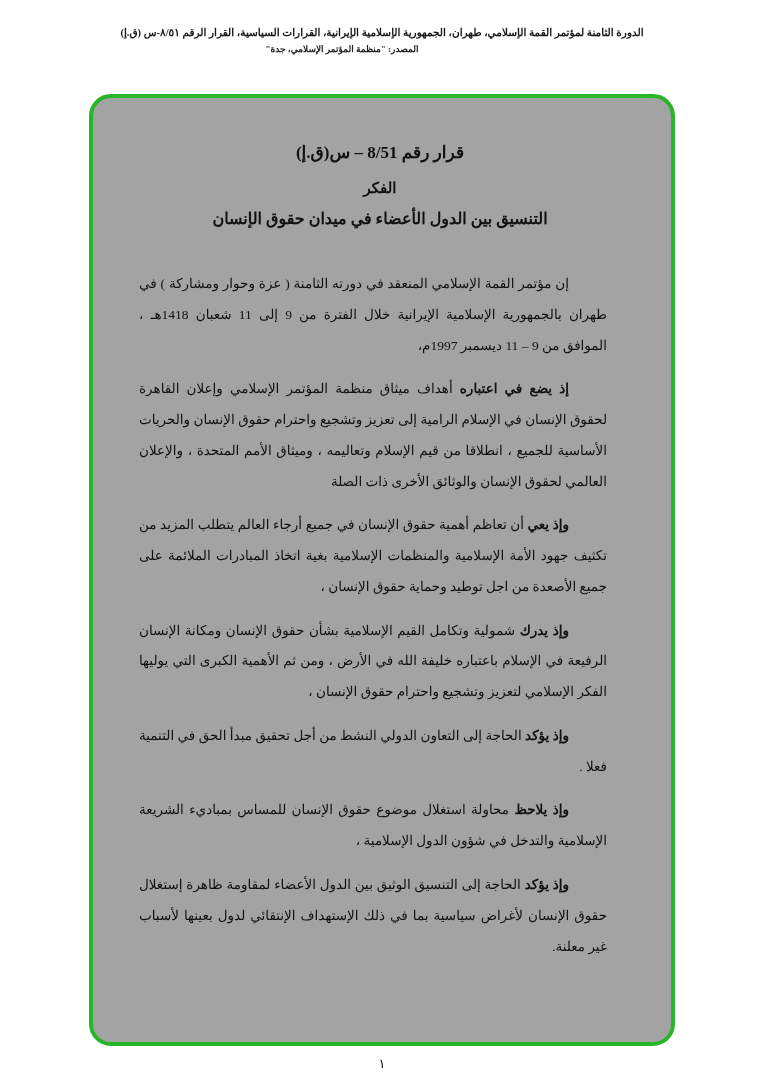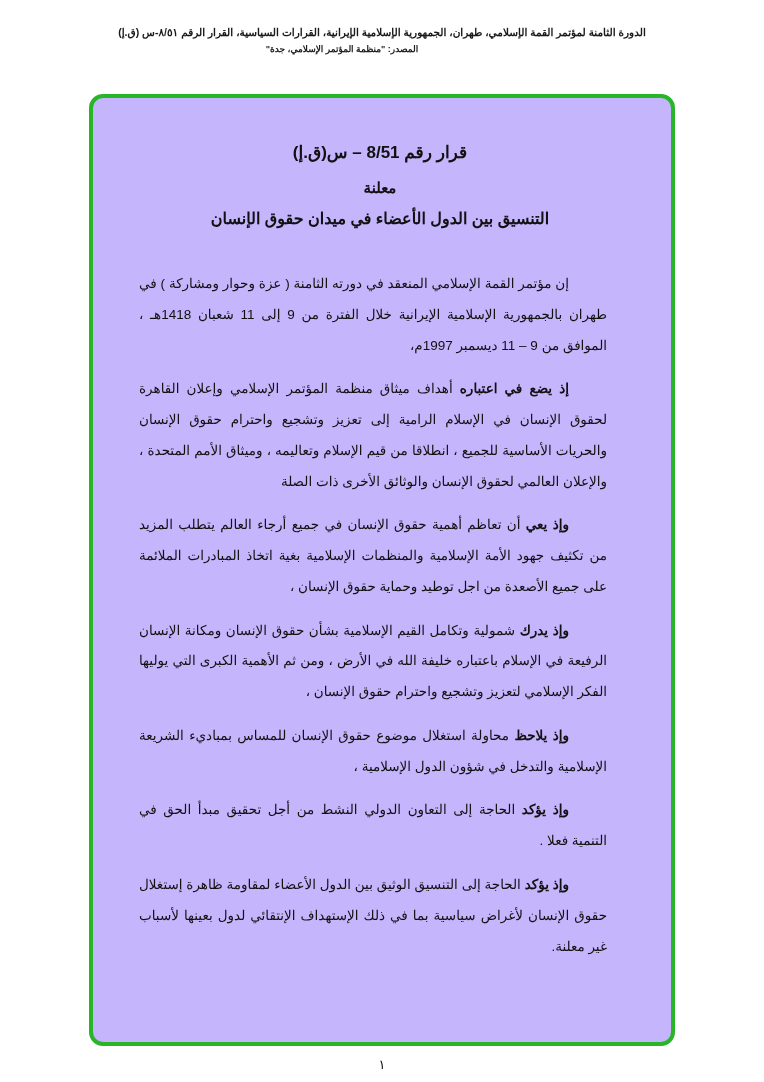--- a/index.html
+++ b/index.html
@@ -6,21 +6,21 @@
     margin: 0;
     padding: 0;
     background: #ffffff;
   }
   .page {
     position: relative;
     width: 668px;
     height: 1082px;
     margin: 0 auto;
     background: #ffffff;
-    font-family: Liberation Sans, sans-serif;
+    font-family: Liberation Serif, serif;
     direction: rtl;
     color: #111;
     overflow: hidden;
   }
   .top-header {
     padding-top: 26px;
     text-align: center;
   }
   .top-header .line1 {
     font-size: 10.5px;
@@ -36,24 +36,24 @@
     position: relative;
     right: 40px; 
   }
   .doc-frame {
     position: absolute;
     left: 41px;
     right: 41px;
     top: 94px;
     bottom: 36px;
     border: 4px solid #28b528;
-    border-radius: 14px;
+    border-radius: 22px;
     box-sizing: border-box;
     padding: 44px 50px 18px 46px;
-    background: #c4b5fd;
+    background: #a3a3a3;
     overflow: hidden;
   }
   .title-block {
     text-align: center;
   }
   .title-line1 {
     font-size: 17px;
     font-weight: bold;
     margin: 0 0 16px 0;
   }
@@ -97,21 +97,21 @@
 
   <div class="top-header">
     <div class="line1">الدورة الثامنة لمؤتمر القمة الإسلامي، طهران، الجمهورية الإسلامية الإيرانية، القرارات السياسية، القرار الرقم ٨/٥١-س (ق.إ)</div>
     <div class="line2">المصدر:  "منظمة المؤتمر الإسلامي، جدة"</div>
   </div>
 
   <div class="doc-frame">
 
     <div class="title-block">
       <div class="title-line1">قرار رقم 8/51 – س(ق.إ)</div>
-      <div class="title-line2">معلنة</div>
+      <div class="title-line2">الفكر</div>
       <div class="title-line3">التنسيق بين الدول الأعضاء في ميدان حقوق الإنسان</div>
     </div>
 
     <div class="body-text">
 
       <p class="para">
         <strong></strong>
         <span>إن مؤتمر القمة الإسلامي المنعقد في دورته الثامنة ( عزة  وحوار  ومشاركة ) في طهران بالجمهورية الإسلامية الإيرانية خلال الفترة من 9 إلى 11 شعبان 1418هـ ، الموافق من 9 – 11 ديسمبر 1997م،</span>
       </p>
 
@@ -124,27 +124,27 @@
         <strong>وإذ يعي</strong>
         <span>أن تعاظم أهمية حقوق الإنسان في جميع أرجاء العالم يتطلب المزيد من تكثيف جهود الأمة الإسلامية والمنظمات الإسلامية بغية اتخاذ المبادرات الملائمة على جميع الأصعدة من اجل توطيد وحماية حقوق الإنسان ،</span>
       </p>
 
       <p class="para">
         <strong>وإذ يدرك</strong>
         <span>شمولية وتكامل القيم الإسلامية بشأن حقوق الإنسان ومكانة الإنسان الرفيعة في الإسلام باعتباره خليفة الله في الأرض ، ومن ثم الأهمية الكبرى التي يوليها الفكر الإسلامي لتعزيز وتشجيع واحترام حقوق الإنسان ،</span>
       </p>
 
       <p class="para">
-        <strong>وإذ يلاحظ</strong>
-        <span>محاولة استغلال موضوع حقوق الإنسان للمساس بمباديء الشريعة الإسلامية والتدخل في شؤون الدول الإسلامية ،</span>
+        <strong>وإذ يؤكد</strong>
+        <span>الحاجة إلى التعاون الدولي النشط من أجل تحقيق مبدأ الحق في التنمية فعلا .</span>
       </p>
 
       <p class="para">
-        <strong>وإذ يؤكد</strong>
-        <span>الحاجة إلى التعاون الدولي النشط من أجل تحقيق مبدأ الحق في التنمية فعلا .</span>
+        <strong>وإذ يلاحظ</strong>
+        <span>محاولة استغلال موضوع حقوق الإنسان للمساس بمباديء الشريعة الإسلامية والتدخل في شؤون الدول الإسلامية ،</span>
       </p>
 
       <p class="para">
         <strong>وإذ يؤكد</strong>
         <span>الحاجة إلى التنسيق الوثيق بين الدول الأعضاء لمقاومة ظاهرة إستغلال حقوق الإنسان لأغراض سياسية بما في ذلك الإستهداف الإنتقائي لدول بعينها لأسباب غير معلنة.</span>
       </p>
 
     </div>
 
   </div>

